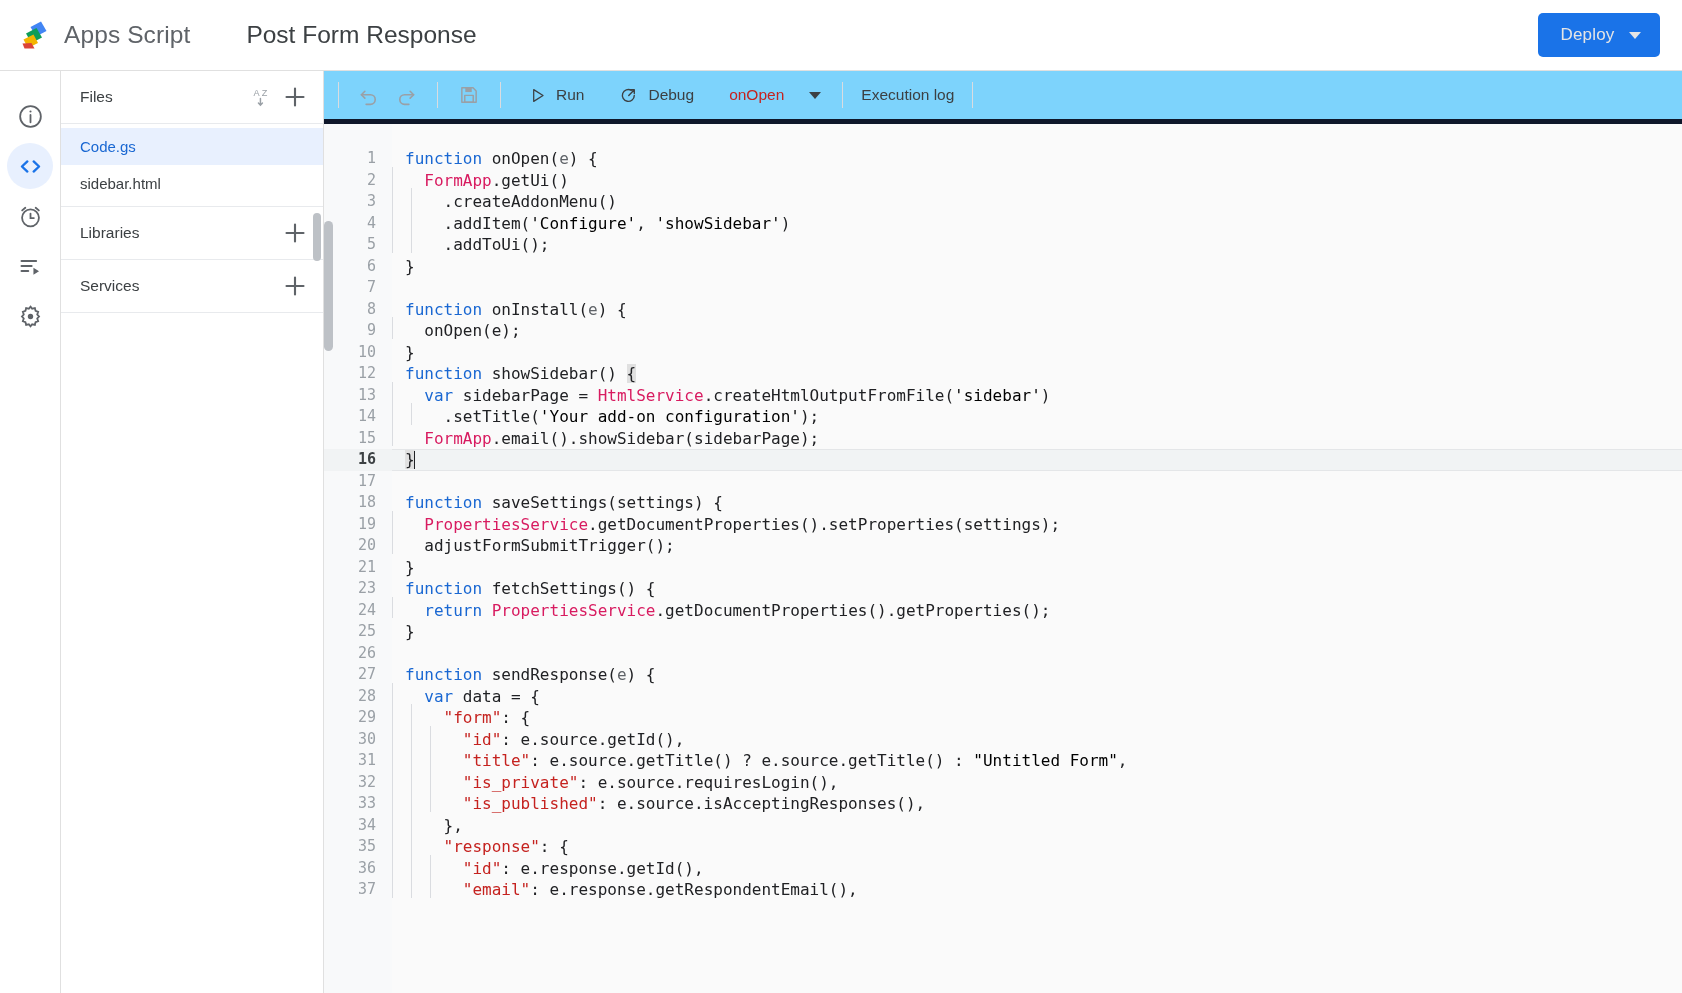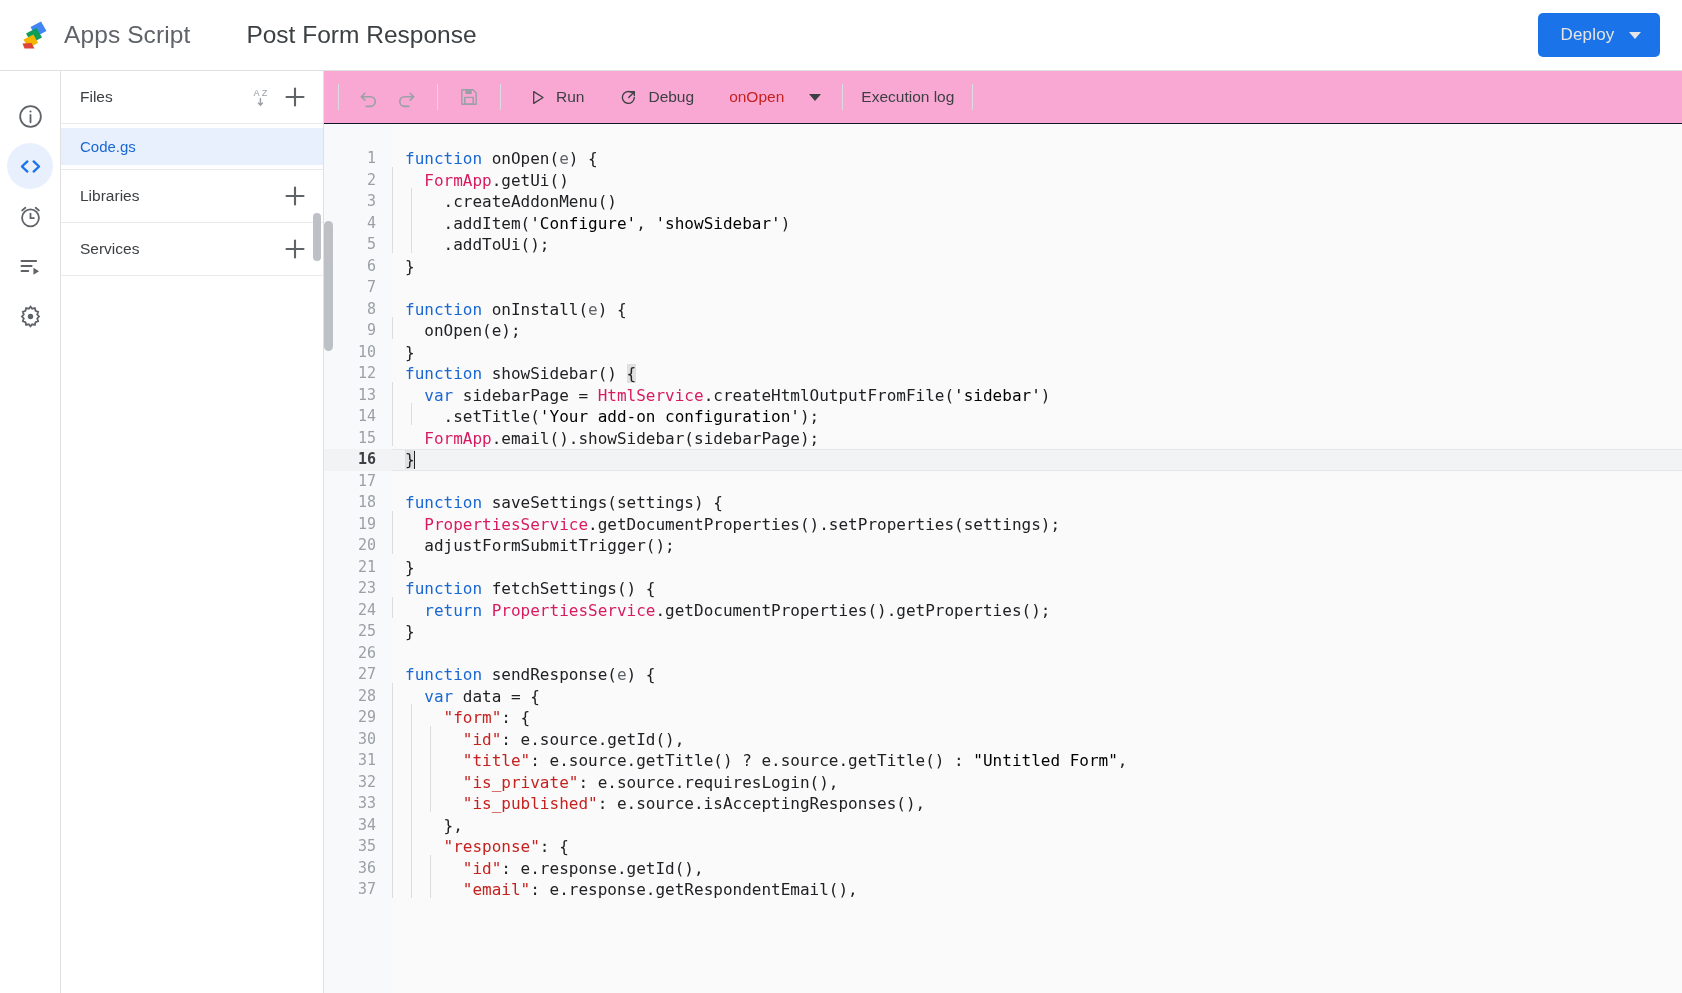--- a/index.html
+++ b/index.html
@@ -93,22 +93,22 @@
   #files-list { border-bottom: 1px solid #e8eaed; padding-top: 4px; padding-bottom: 4px;}
   #panel-scrollbar {
     position: absolute; left: 252px; top: 142px;
     width: 8px; height: 48px; border-radius: 4px;
     background: #bdc1c6; cursor: pointer;
   }
 
   
   #editor-toolbar {
     position: absolute; left: 324px; top: 71px; width: 1358px; height: 53px;
-    background: #f9a8d4;
-    border-bottom: 1px solid #0f172a;
+    background: #7dd3fc;
+    border-bottom: 5px solid #0f172a;
     display: flex; align-items: center;
     padding-left: 14px;
   }
   .tb-sep {
     width: 1px; height: 26px; background: #dadce0; flex: none;
   }
   .tb-icon-btn {
     width: 38px; height: 38px; border-radius: 50%;
     display: flex; align-items: center; justify-content: center;
     cursor: pointer; color: #9aa0a6; flex: none;
@@ -262,20 +262,23 @@
     <span class="hdr-icon">
       <svg class="plus-icon" viewBox="0 0 24 24" fill="none" stroke="#5f6368" stroke-width="1.7" stroke-linecap="round">
         <path d="M12 5.2 v13.6 M5.2 12 h13.6"></path>
       </svg>
     </span>
   </div>
 
   <div id="files-list">
     <div class="file-row selected">
       <span>Code.gs</span>
+    </div>
+    <div class="file-row">
+      <span>sidebar.html</span>
     </div>
   </div>
 
   <div class="panel-header">
     <span class="panel-title">Libraries</span>
     <span class="hdr-icon">
       <svg class="plus-icon" viewBox="0 0 24 24" fill="none" stroke="#5f6368" stroke-width="1.7" stroke-linecap="round">
         <path d="M12 5.2 v13.6 M5.2 12 h13.6"></path>
       </svg>
     </span>

